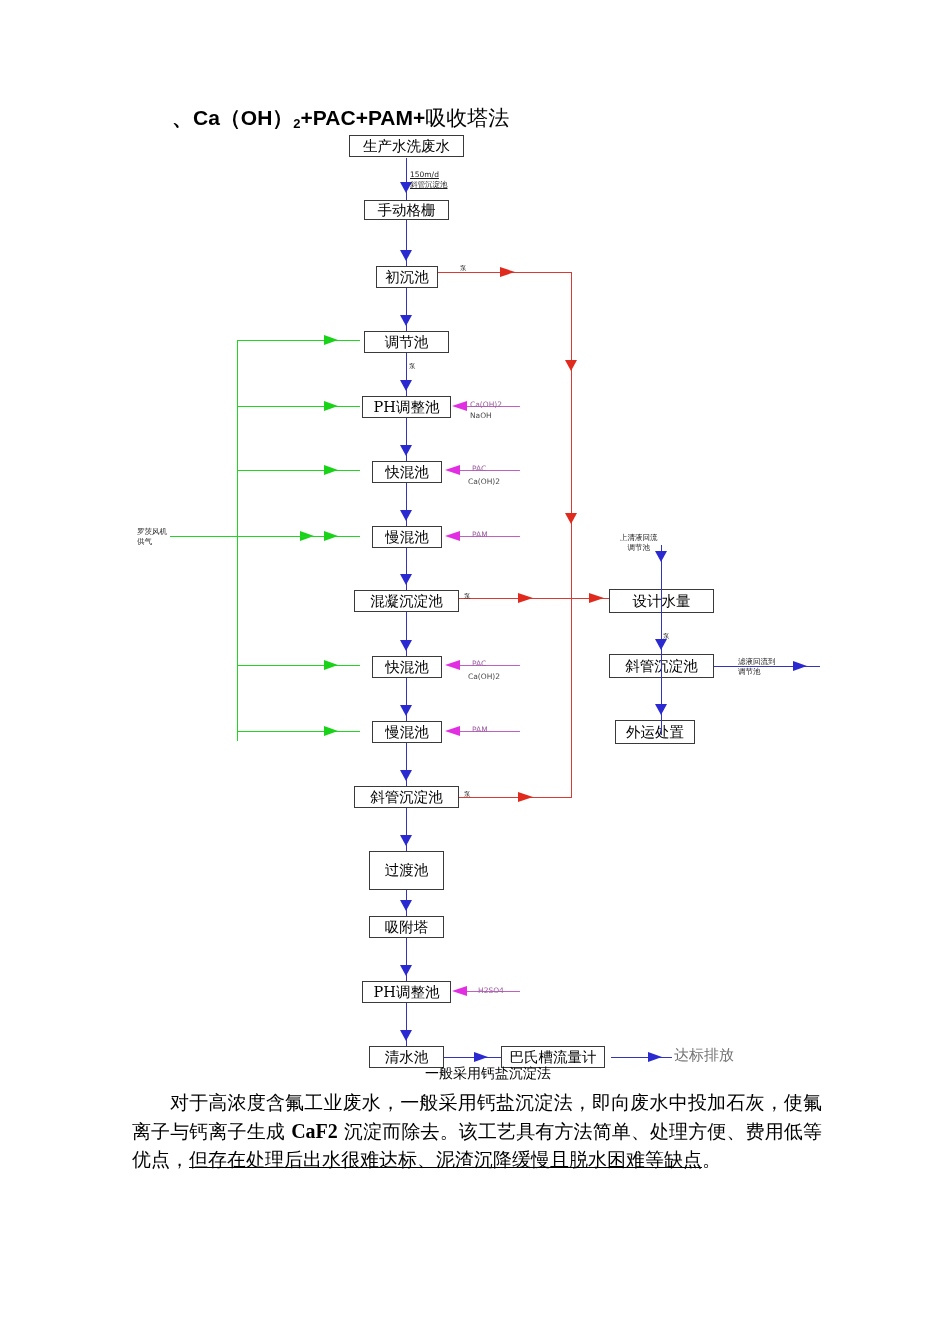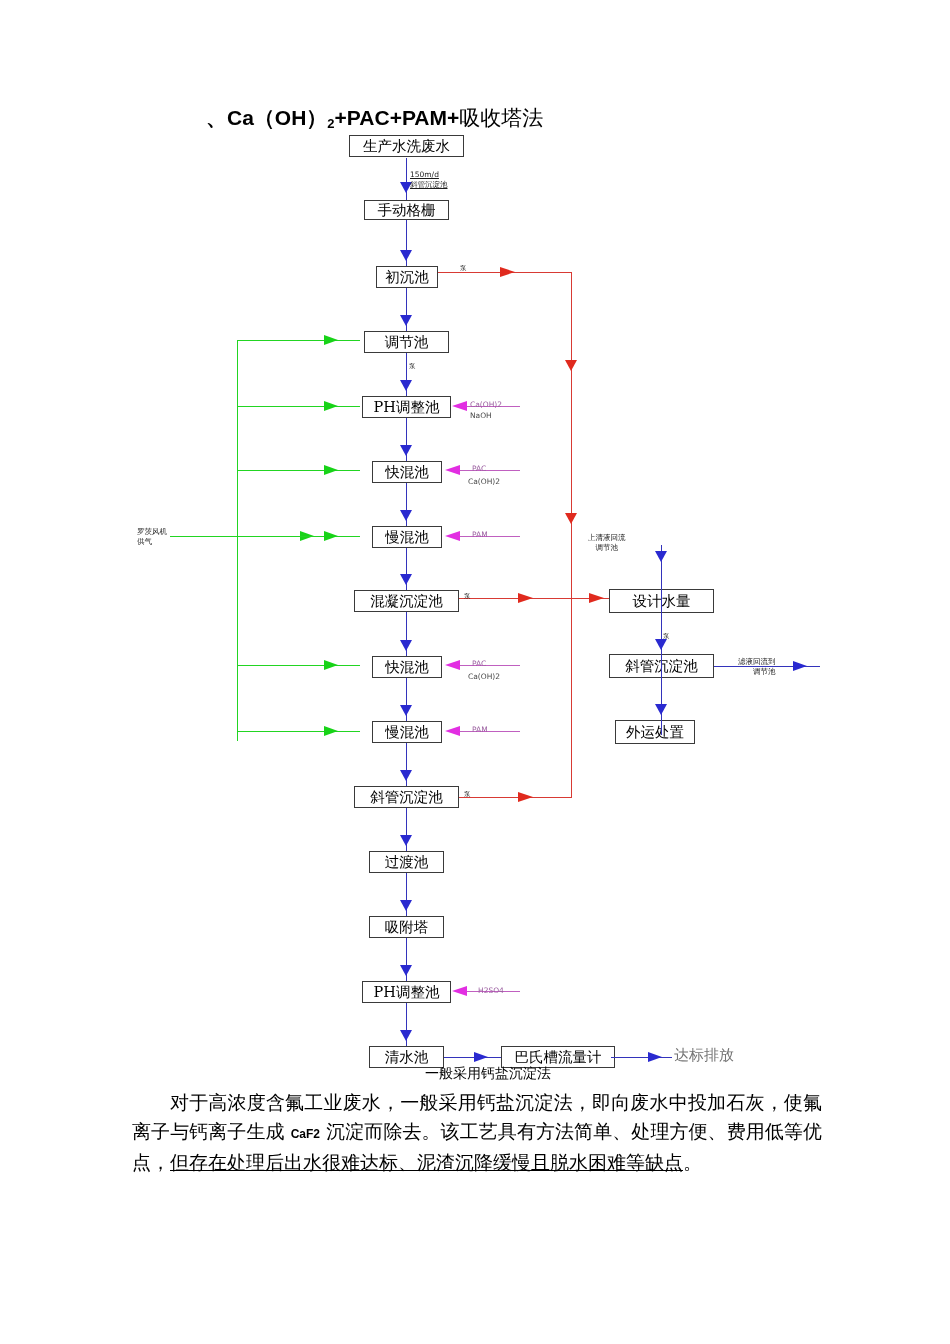--- a/index.html
+++ b/index.html
@@ -10,21 +10,21 @@
     font-family:"Liberation Serif", serif;
     position:relative;
     overflow:hidden;
   }
   #page { position:relative; width:950px; height:1344px; }
 
   .title {
     position:absolute; left:172px; top:104px;
     font-family:"Liberation Sans", sans-serif;
     font-size:21px; font-weight:bold; color:#000;
-    white-space:nowrap; letter-spacing:0px;margin-left:34px;
+    white-space:nowrap; letter-spacing:0px;
   }
   .title .cjk { font-family:"DejaVu Sans", sans-serif; font-weight:normal; font-size:21px; }
   .title sub { font-size:13px; vertical-align:-3px; }
 
   
   .box {
     position:absolute;
     border:1px solid #3a3a3a;
     background:#fff;
     font-family:"DejaVu Serif", serif;
@@ -83,21 +83,21 @@
     position:absolute;
     left:132px; top:1088px; width:690px;
     font-family:"DejaVu Serif", serif;
     font-size:19px;
     line-height:28.5px;
     color:#000;
     text-align:justify;
     text-indent:38px;
   }
   .para .u { text-decoration:underline; }
-  .para .lat { font-family:Liberation Sans, sans-serif; font-weight:bold; font-size:12px; }
+  .para .lat { font-family:Liberation Serif, serif; font-weight:bold; font-size:20px; }
 </style>
 </head>
 <body>
 
 <div id="page">
 
   <div class="title">
     <span>、</span><span>Ca（OH）</span><sub>2</sub><span>+PAC+PAM+</span><span class="cjk">吸收塔法</span>
   </div>
 
@@ -140,21 +140,21 @@
   </div>
 
   <div class="box" style="left:372px; top:721px; width:70px; height:22px;">
     <span>慢混池</span>
   </div>
 
   <div class="box" style="left:354px; top:786px; width:105px; height:22px;">
     <span>斜管沉淀池</span>
   </div>
 
-  <div class="box" style="left:369px; top:851px; width:75px; height:22px;">
+  <div class="box" style="left:369px; top:851px; width:75px; height:39px;">
     <span>过渡池</span>
   </div>
 
   <div class="box" style="left:369px; top:916px; width:75px; height:22px;">
     <span>吸附塔</span>
   </div>
 
   <div class="box" style="left:362px; top:981px; width:89px; height:22px;">
     <span>PH调整池</span>
   </div>
@@ -211,28 +211,28 @@
   <div class="box" style="left:615px; top:720px; width:80px; height:24px;">
     <span>外运处置</span>
   </div>
 
   <div class="ln vline blue" style="left:661px; top:545px; height:190px;"></div>
   <div class="arrow arw-down-blue" style="left:655px; top:551px;"></div>
   <div class="arrow arw-down-blue" style="left:655px; top:639px;"></div>
   <div class="arrow arw-down-blue" style="left:655px; top:704px;"></div>
   <div class="lbl tiny" style="left:663px; top:632px;">泵</div>
 
-  <div class="lbl" style="left:588px; top:533px; text-align:center;">
+  <div class="lbl" style="left:620px; top:533px; text-align:center;">
     <div>上清液回流</div>
     <div>调节池</div>
   </div>
 
   <div class="ln hline blue" style="left:714px; top:666px; width:106px;"></div>
   <div class="arrow arw-right-blue" style="left:793px; top:661px;"></div>
-  <div class="lbl" style="left:738px; top:657px;text-align:right;">
+  <div class="lbl" style="left:738px; top:657px;">
     <div>滤液回流到</div>
     <div>调节池</div>
   </div>
 
   <div class="ln vline green" style="left:237px; top:340px; height:401px;"></div>
 
   <div class="ln hline green" style="left:170px; top:536px; width:190px;"></div>
   <div class="arrow arw-right-green" style="left:300px; top:531px;"></div>
   <div class="lbl" style="left:137px; top:527px;">
     <div>罗茨风机</div>
@@ -280,21 +280,21 @@
   <div class="arrow arw-left-magenta" style="left:445px; top:726px;"></div>
   <div class="lbl faded" style="left:472px; top:725px;">PAM</div>
 
   <div class="ln hline magenta" style="left:466px; top:991px; width:54px;"></div>
   <div class="arrow arw-left-magenta" style="left:452px; top:986px;"></div>
   <div class="lbl faded" style="left:478px; top:986px;">H2SO4</div>
 
   <div class="ln hline blue" style="left:444px; top:1057px; width:57px;"></div>
   <div class="arrow arw-right-blue" style="left:474px; top:1052px;"></div>
 
-  <div class="box" style="left:501px; top:1046px; width:114px; height:22px;">
+  <div class="box" style="left:501px; top:1046px; width:104px; height:22px;">
     <span>巴氏槽流量计</span>
   </div>
 
   <div class="ln hline blue" style="left:611px; top:1057px; width:61px;"></div>
   <div class="arrow arw-right-blue" style="left:648px; top:1052px;"></div>
 
   <div class="plain" style="left:674px; top:1046px;">达标排放</div>
 
   <div class="caption" style="left:425px; top:1065px;">一般采用钙盐沉淀法</div>
 

